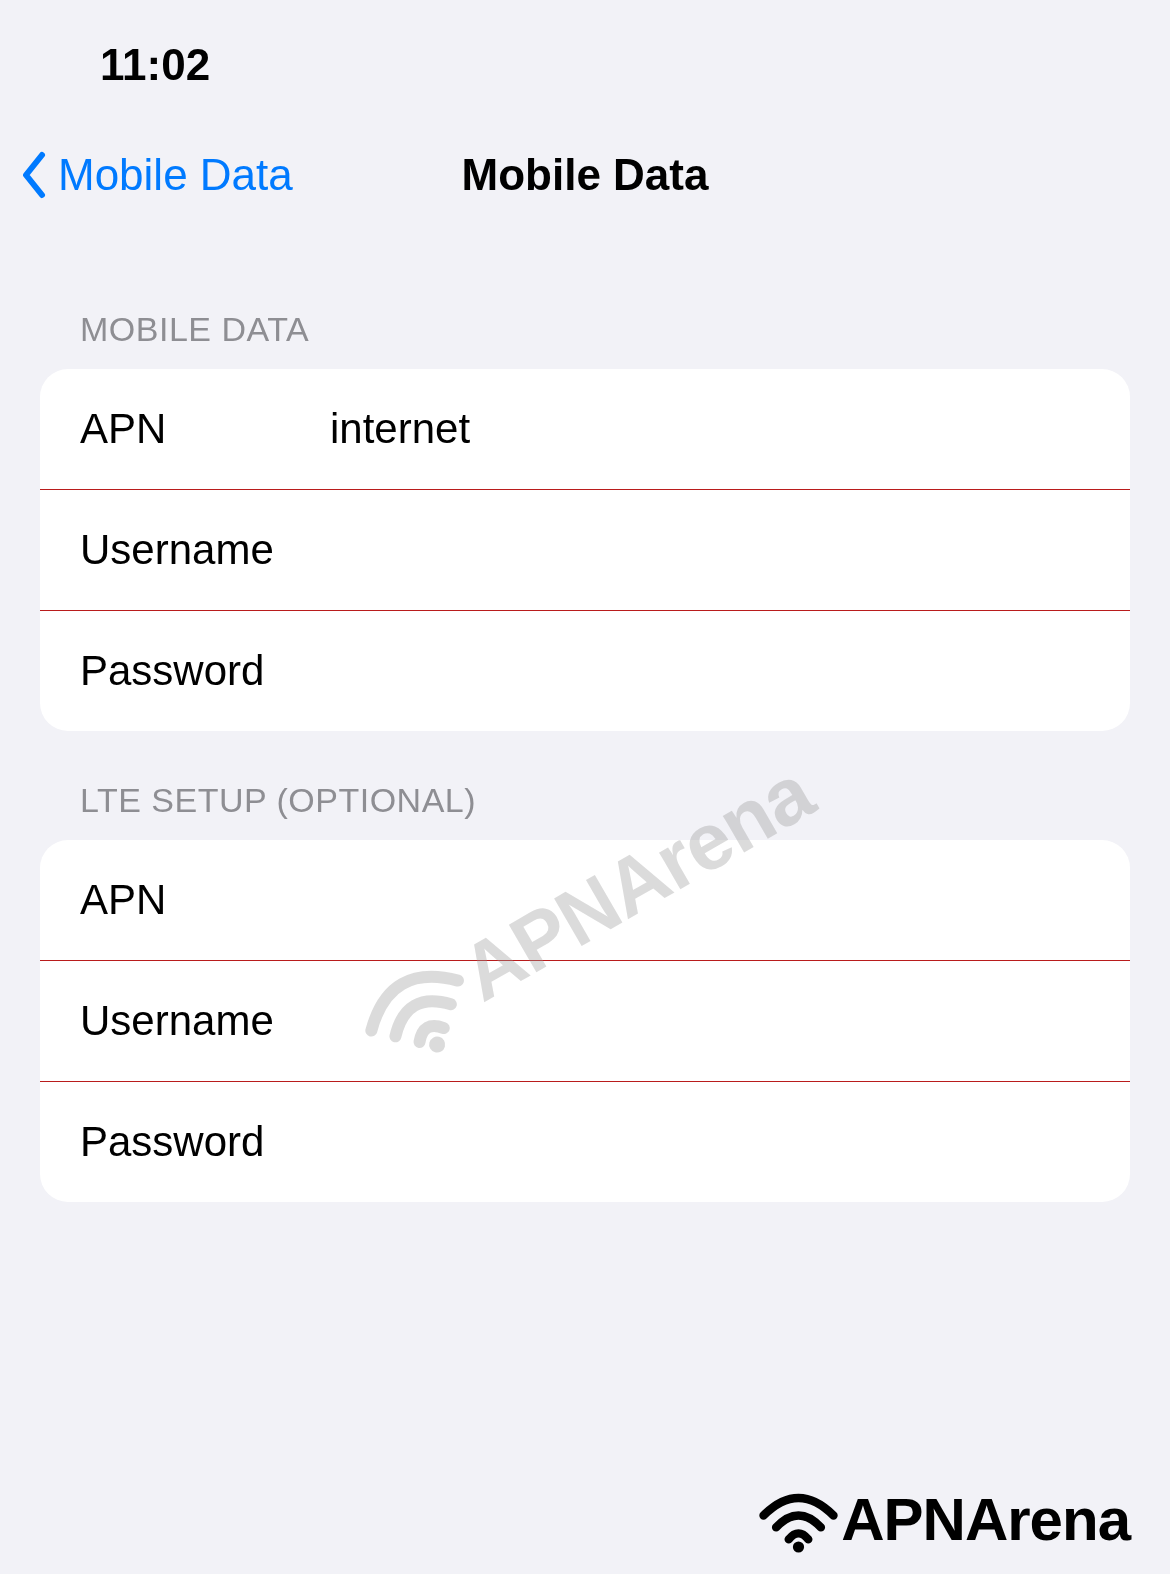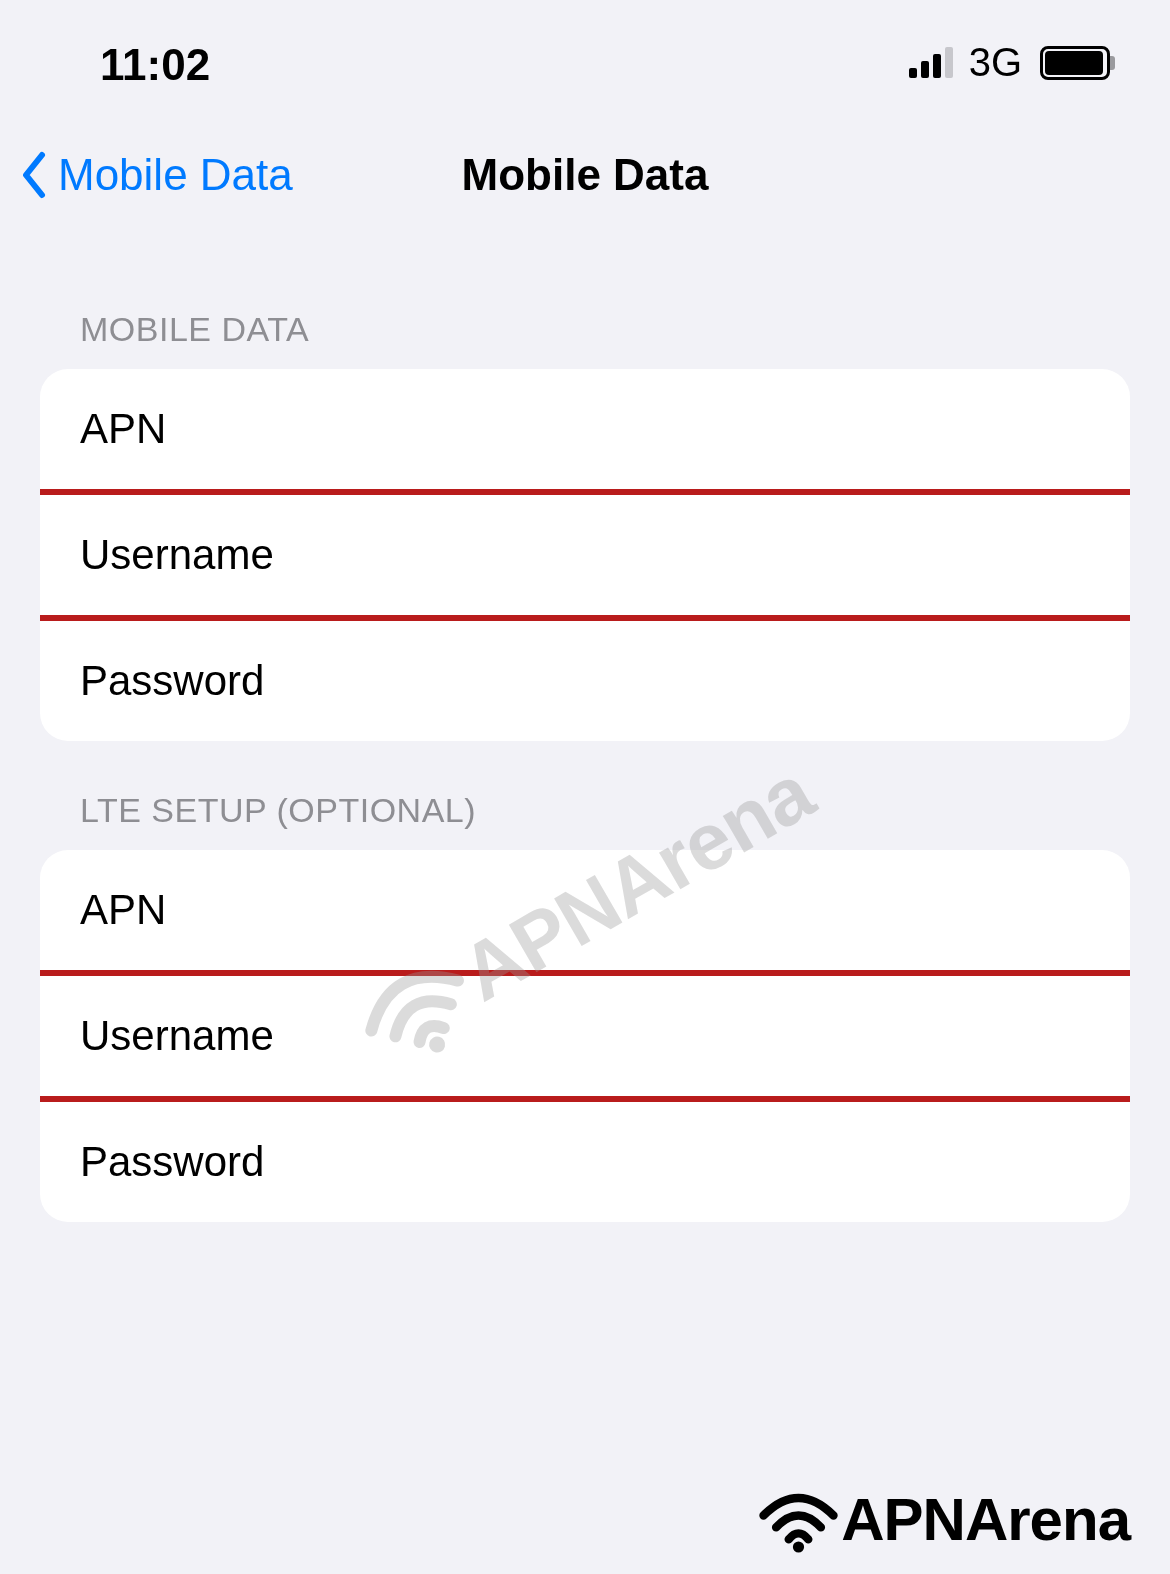--- a/index.html
+++ b/index.html
@@ -12,21 +12,21 @@
     body {
       width: 1170px;
       height: 1574px;
       background: #f2f2f7;
       position: relative;
       overflow: hidden;
     }
     .status-bar {
       display: flex;
       justify-content: space-between;
-      align-items: flex-start;
+      align-items: flex-end;
       padding: 40px 60px 30px 100px;
     }
     .status-time {
       font-size: 44px;
       font-weight: 600;
       color: #000;
     }
     .status-right {
       display: flex;
       align-items: center;
@@ -123,21 +123,21 @@
     .section-group {
       background: #fff;
       margin: 0 40px;
       border-radius: 28px;
       overflow: hidden;
     }
     .row {
       display: flex;
       align-items: center;
       padding: 36px 40px;
-      border-bottom: 6px solid #b91c1c;
+      border-bottom: 1px solid #b91c1c;
     }
     .row:last-child {
       border-bottom: none;
       align-items: center;
     }
     .row-label {
       font-size: 42px;
       color: #000;
       width: 250px;
       flex-shrink: 0;
@@ -187,50 +187,39 @@
     .watermark-bottom .wifi-svg {
       width: 85px;
       height: 70px;
     }
   </style>
 </head>
 <body>
 
 <div class="status-bar">
   <div class="status-time">11:02</div>
-  <div class="status-right">
-    <div class="signal-icon">
-      <div class="signal-bar b1"></div>
-      <div class="signal-bar b2"></div>
-      <div class="signal-bar b3"></div>
-      <div class="signal-bar b4"></div>
-    </div>
-    <div class="network-type">3G</div>
-    <div class="battery-icon">
-      <div class="battery-fill"></div>
-    </div>
-  </div>
 </div>
 
 <div class="nav-bar">
   <div class="back-button">
     <div class="chevron-back">
       <svg viewBox="0 0 30 48" fill="none">
         <path d="M22 4 L6 24 L22 44" stroke="#007aff" stroke-width="6" stroke-linecap="round" stroke-linejoin="round"></path>
       </svg>
     </div>
     <span>Mobile Data</span>
   </div>
   <div class="nav-title">Mobile Data</div>
 </div>
 
 <div class="section-header">MOBILE DATA</div>
 <div class="section-group">
   <div class="row">
     <div class="row-label">APN</div>
+    <input class="row-input" value="internet" style="">
   </div>
   <div class="row">
     <div class="row-label">Username</div>
     <input class="row-input" value="" style="">
   </div>
   <div class="row">
     <div class="row-label">Password</div>
     <input class="row-input" value="" style="">
   </div>
 </div>

